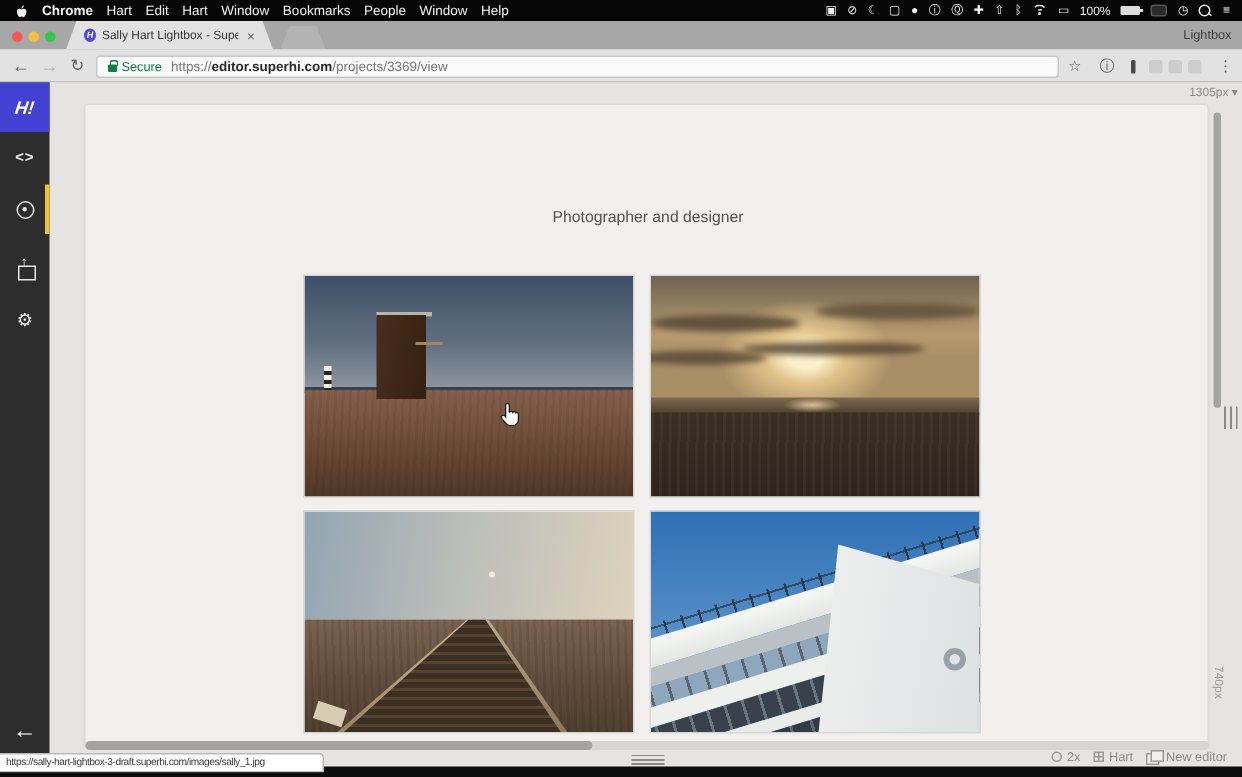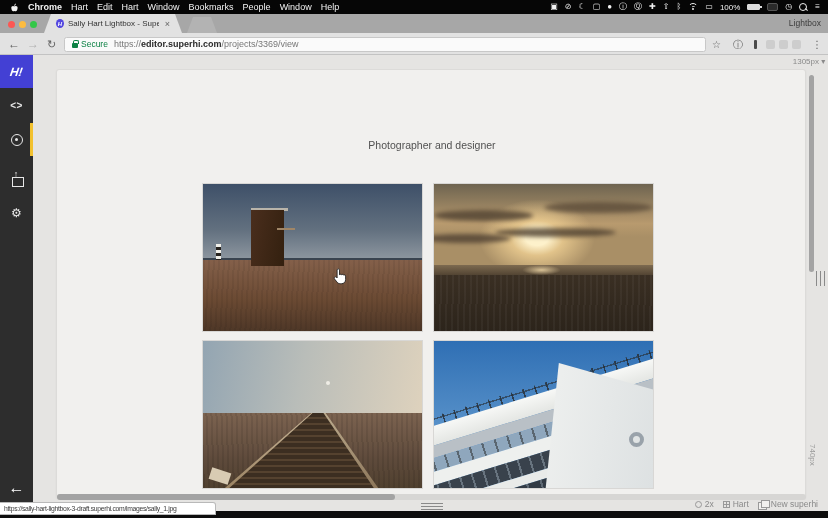--- a/index.html
+++ b/index.html
@@ -353,21 +353,21 @@
     <span class="bc-group">
         <span class="ic-2x"></span>
         <span>2x</span>
       </span>
     <span class="bc-group">
         <span class="ic-grid"></span>
         <span>Hart</span>
       </span>
     <span class="bc-group">
         <span class="ic-nw"></span>
-        <span>New superhi</span>
+        <span>New editor</span>
       </span>
   </div>
 
   <div class="black-strip"></div>
   <div class="status-bubble">https://sally-hart-lightbox-3-draft.superhi.com/images/sally_1.jpg</div>
 
   <div class="cursor">
     <svg width="14" height="17" viewBox="0 0 16 20">
       <path d="M6 1c.8 0 1.4.6 1.4 1.4V8l.2.1c.2-.5.7-.8 1.3-.8.5 0 1 .3 1.2.8.2-.3.6-.5 1.1-.5.5 0 1 .3 1.2.8.2-.2.5-.3.9-.3.8 0 1.3.6 1.3 1.4v4c0 3-2 5-5 5h-1c-2 0-3.4-.8-4.3-2.2L1.6 13c-.6-.9-.4-1.9.3-2.4.6-.4 1.4-.3 2 .3l.7.8V2.4C4.6 1.6 5.2 1 6 1z" fill="#ffffff" stroke="#1a1a1a" stroke-width="1"></path>
     </svg>

